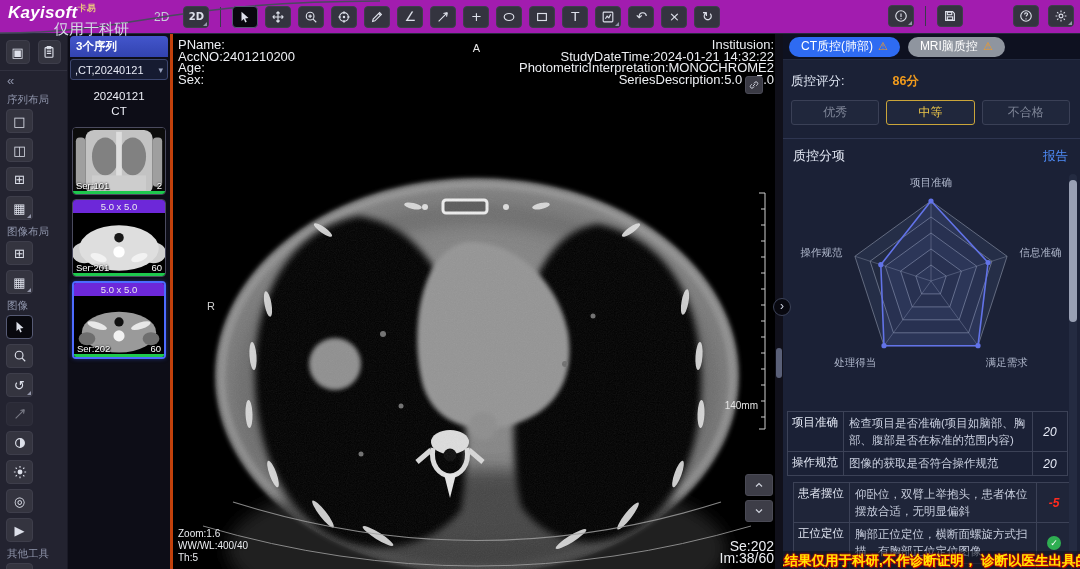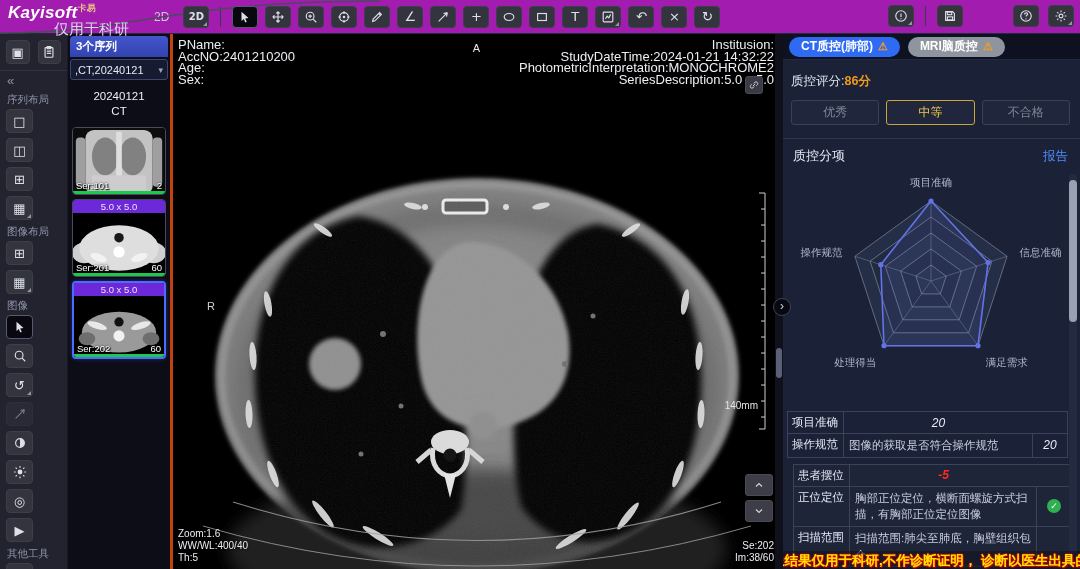--- a/index.html
+++ b/index.html
@@ -61,21 +61,21 @@
          padding:0 3px;font-size:9.5px;color:#fff;text-shadow:0 0 2px #000,1px 1px 1px #000;}
   .tbar{position:absolute;left:0;right:0;bottom:0;height:3px;background:#1ec84e;}
 
   
   #viewer{width:607px;height:535px;position:relative;background:#000;flex:0 0 auto;overflow:hidden;}
   #ct{position:absolute;left:0;top:0;width:607px;height:535px;}
   .ovl{position:absolute;font-size:13px;line-height:11.5px;color:#eceef2;text-shadow:0 0 2px #000;z-index:5;}
   #ov-tl{left:5px;top:5px;}
   #ov-tr{right:6px;top:5px;text-align:right;}
   #ov-bl{left:5px;bottom:5px;font-size:10px;line-height:12px;}
-  #ov-br{right:6px;bottom:5px;text-align:right;font-size:10px;line-height:12px;margin-top:21px;}
+  #ov-br{right:6px;bottom:5px;text-align:right;font-size:14px;line-height:12px;margin-top:21px;}
   #orient-a{position:absolute;left:50%;top:8px;transform:translateX(-50%);font-size:11px;color:#e8e8e8;z-index:5;}
   #orient-r{position:absolute;left:34px;top:266px;font-size:11px;color:#cfcfcf;z-index:5;}
   #link-btn{position:absolute;right:17px;top:42px;width:18px;height:18px;background:#3a3a44;
             border:1px solid #4a4a56;border-radius:3px;display:flex;align-items:center;justify-content:center;z-index:6;cursor:pointer;}
   #link-btn .ic{width:12px;height:12px;stroke:#cfd2dc;}
   #ruler{position:absolute;right:13px;top:158px;z-index:4;}
   #scale-label{position:absolute;right:22px;top:366px;font-size:10px;color:#e5e5e5;z-index:5;}
   .scrollbtn{position:absolute;right:7px;width:28px;height:22px;background:#3d3d47;border:1px solid #4a4a55;
              border-radius:3px;display:flex;align-items:center;justify-content:center;cursor:pointer;z-index:6;}
   #sb-up{top:440px;} #sb-dn{top:466px;}
@@ -86,27 +86,27 @@
   #vthumb{position:absolute;left:776px;top:348px;width:6px;height:30px;background:#5a6078;border-radius:3px;z-index:21;}
   #expander{position:absolute;left:773px;top:298px;width:18px;height:18px;border-radius:50%;
             background:#08080f;border:1px solid #3c4258;color:#d0d5e4;font-size:12px;line-height:15px;
             text-align:center;z-index:25;cursor:pointer;}
 
   
   #qcpanel{width:300px;height:535px;background:#1b2136;border-left:1px solid #2c3147;
            position:relative;flex:0 0 auto;overflow:hidden;}
   #qc-tabs{height:26px;background:#0e1120;border-bottom:1px solid #232a40;display:flex;
            align-items:center;gap:8px;padding-left:8px;}
-  .pill{height:20px;border-radius:10px;padding:0 12px;font-size:12px;font-weight:bold;
+  .pill{height:20px;border-radius:10px;padding:0 12px;font-size:12px;font-weight:normal;
         display:inline-flex;align-items:center;gap:5px;cursor:pointer;border:none;}
   .pill.on{background:#2e6bf2;color:#fff;}
   .pill.off{background:#8f959f;color:#fff;}
   .warn{color:#f59a23;font-size:11px;}
   #qc-score{padding:13px 10px 0 10px;font-size:12.5px;color:#dfe5f2;}
-  #qc-score b{color:#f09a1c;font-weight:bold;}
+  #qc-score b{color:#f09a1c;font-weight:bold;margin-left:48px;}
   #qc-grades{display:flex;gap:7px;padding:10px 10px 0 10px;}
   .grade{flex:1;height:25px;background:#20273c;border:1px solid #3a4056;border-radius:3px;
          color:#7f8698;font-size:12px;cursor:pointer;}
   .grade.active{border-color:#caa53a;color:#ecc649;}
   #qc-div{margin-top:13px;border-top:1px solid #2e3550;}
   #qc-subhead{display:flex;justify-content:space-between;align-items:center;padding:8px 12px 0 12px;}
   #qc-subtitle{font-size:13px;color:#e3e8f4;}
   #qc-report{font-size:12.5px;color:#4e8cf8;cursor:pointer;}
   #radar{display:block;margin:2px auto 0 auto;}
   .qtable{margin:8px 12px 0 6px;border:1px solid #3c4257;}
@@ -667,35 +667,37 @@
           <circle cx="99.8" cy="97.7" r="2.6" fill="#6273e8"></circle>
           <text x="150.0" y="19.0" text-anchor="middle" font-size="10.5" fill="#aeb6ca">项目准确</text>
           <text x="238.4" y="89.3" text-anchor="start" font-size="10.5" fill="#aeb6ca">信息准确</text>
           <text x="204.7" y="199.2" text-anchor="start" font-size="10.5" fill="#aeb6ca">满足需求</text>
           <text x="95.3" y="199.2" text-anchor="end" font-size="10.5" fill="#aeb6ca">处理得当</text>
           <text x="61.6" y="89.3" text-anchor="end" font-size="10.5" fill="#aeb6ca">操作规范</text>
         </svg>
       <div id="qc-main" class="qtable">
           <div class="qrow">
             <div class="qc1">项目准确</div>
+            <div class="qc2">检查项目是否准确(项目如脑部、胸部、腹部是否在标准的范围内容)</div>
             <div class="qc3">
               <span class="">20</span>
             </div>
           </div>
           <div class="qrow">
             <div class="qc1">操作规范</div>
             <div class="qc2">图像的获取是否符合操作规范</div>
             <div class="qc3">
               <span class="">20</span>
             </div>
           </div>
         </div>
       <div id="qc-sub" class="qtable sub">
           <div class="qrow">
             <div class="qc1">患者摆位</div>
+            <div class="qc2">仰卧位，双臂上举抱头，患者体位摆放合适，无明显偏斜</div>
             <div class="qc3">
               <span class="neg">-5</span>
             </div>
           </div>
           <div class="qrow">
             <div class="qc1">正位定位</div>
             <div class="qc2">胸部正位定位，横断面螺旋方式扫描，有胸部正位定位图像</div>
             <div class="qc3">
               <span class="chk">✓</span>
             </div>

